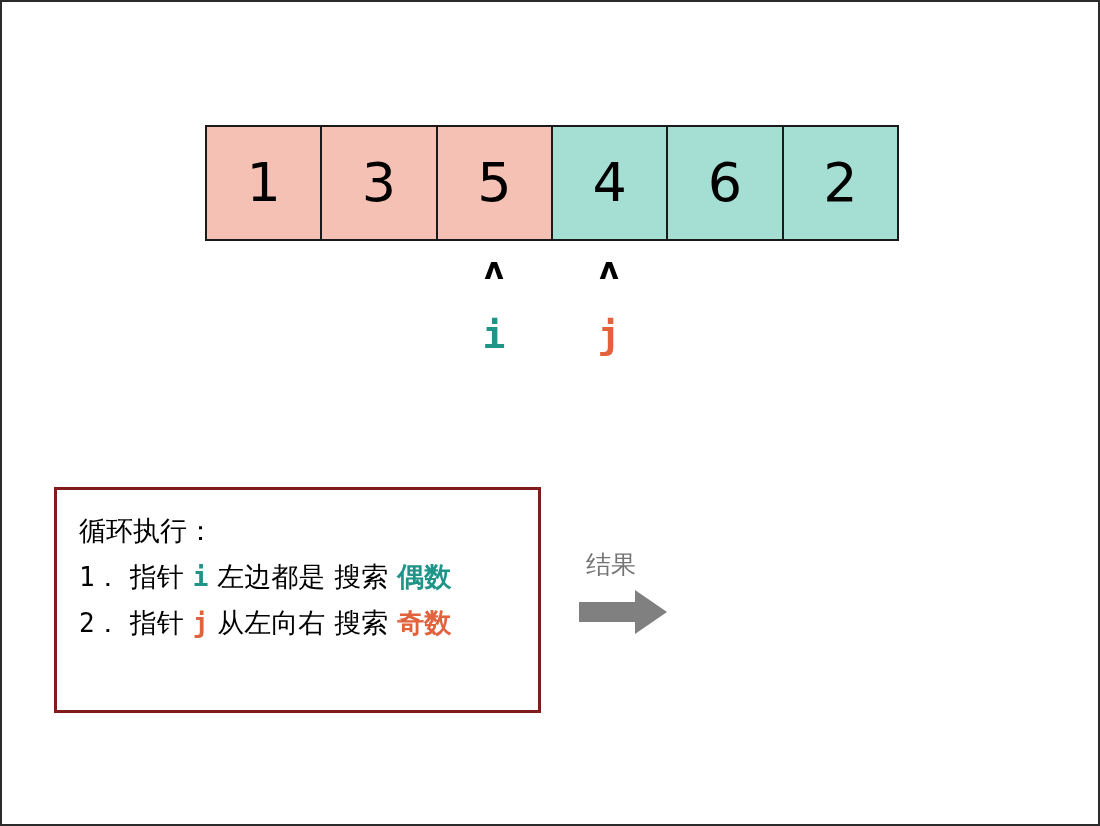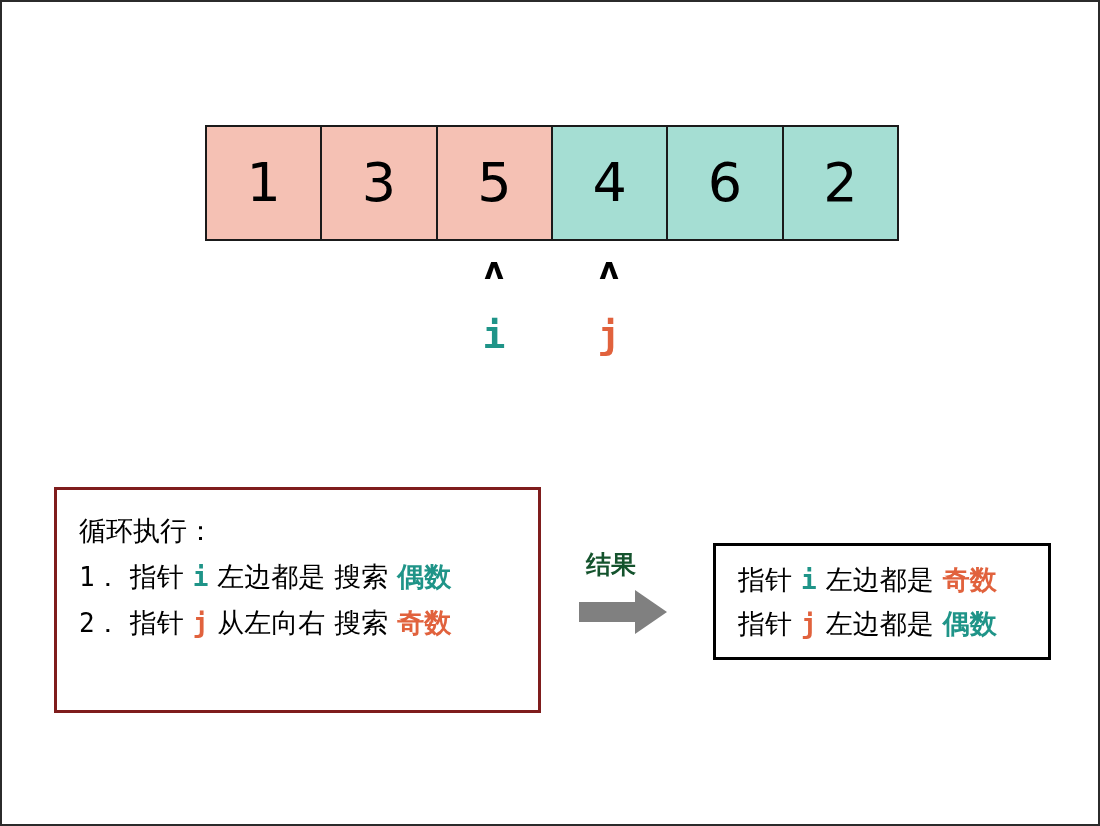--- a/index.html
+++ b/index.html
@@ -100,22 +100,22 @@
   }
   .bold { font-weight: 700; }
   .sp { display: inline-block; width: 9px; }
 
   
   #result-label {
     position: absolute;
     left: 584px;
     top: 546px;
     font-size: 25px;
-    font-weight: 700;
-    color: #14532d;
+    font-weight: 400;
+    color: #737373;
     font-family: "DejaVu Sans", sans-serif;
   }
   #result-arrow {
     position: absolute;
     left: 577px;
     top: 588px;
     width: 88px;
     height: 44px;
   }
 
@@ -182,22 +182,14 @@
       <span class="mono">2．</span><span class="sp"></span><span>指针</span><span class="sp"></span><span class="mono bold c-orange">j</span><span class="sp"></span><span>从左向右</span><span class="sp"></span><span>搜索</span><span class="sp"></span><span class="bold c-orange">奇数</span>
     </div>
 
   </div>
 
   <div id="result-label">结果</div>
   <svg id="result-arrow" viewBox="0 0 88 44">
     <polygon points="0,12 56,12 56,0 88,22 56,44 56,32 0,32" fill="#808080"></polygon>
   </svg>
 
-  <div id="result-box">
-    <div class="result-line">
-      <span>指针</span><span class="sp"></span><span class="mono bold c-teal">i</span><span class="sp"></span><span>左边都是</span><span class="sp"></span><span class="bold c-orange">奇数</span>
-    </div>
-    <div class="result-line">
-      <span>指针</span><span class="sp"></span><span class="mono bold c-orange">j</span><span class="sp"></span><span>左边都是</span><span class="sp"></span><span class="bold c-teal">偶数</span>
-    </div>
-  </div>
 
 </div>
 
 </body></html>

